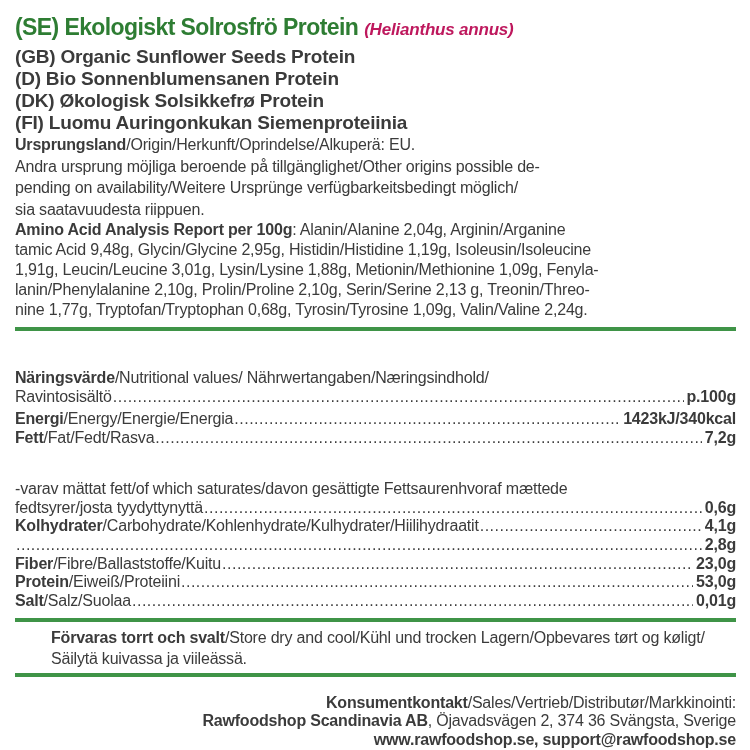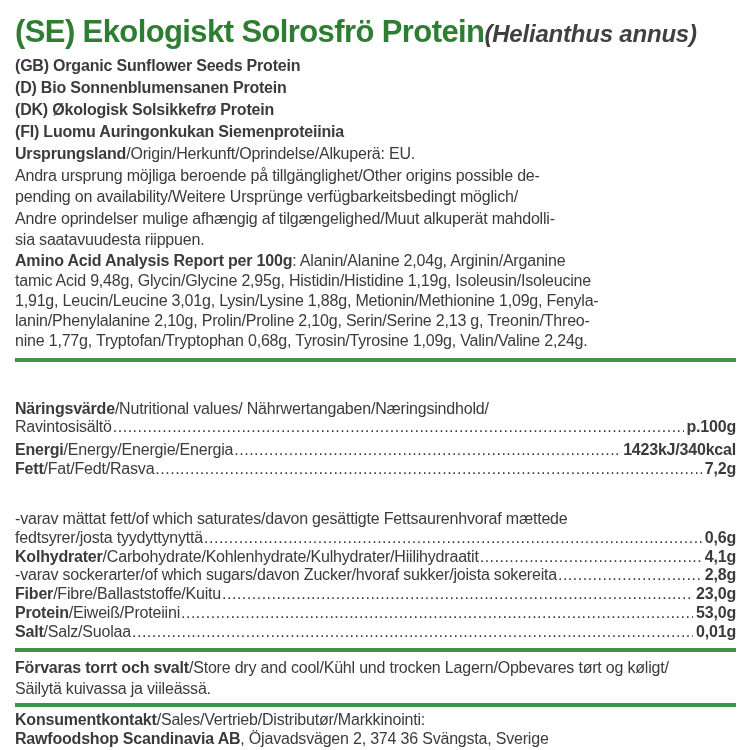--- a/index.html
+++ b/index.html
@@ -8,52 +8,52 @@
     background: #ffffff;
     color: #3b3b3b;
     font-family: "Liberation Sans", sans-serif;
     overflow: hidden;
   }
   .page { padding: 6px 14px 0 15px; }
   .bold { font-weight: bold; }
 
   .title-line { margin: 8px 0 5px 0; white-space: nowrap; overflow: hidden; }
   .title {
-    font-size: 31px; font-weight: bold;
+    font-size: 23px; font-weight: bold;
     color: var(--green, #2e7d33);
     letter-spacing: -0.6px;
   }
   .latin {
-    font-size: 24px; font-weight: bold; font-style: italic;
-    letter-spacing: -0.2px; color: #404040;
+    font-size: 17px; font-weight: bold; font-style: italic;
+    margin-left: 6px; letter-spacing: -0.2px; color: #be185d;
   }
 
-  .subtitle { font-size: 16px; font-weight: bold; line-height: 22px;
+  .subtitle { font-size: 19px; font-weight: bold; line-height: 22px;
               letter-spacing: -0.2px; white-space: nowrap; overflow: hidden; }
 
   .para { font-size: 16px; line-height: 21.5px; letter-spacing: -0.2px; }
   .para .line { white-space: nowrap; overflow: hidden; }
   .para.amino { line-height: 20px; }
 
   .rule { height: 4px; background: var(--rule, #3f9447); margin-top: 7px; }
   .rule.m4 { margin-top: 4px; }
   .rule.m2 { margin-top: 2px; }
 
   .nutri { padding-top: 6px; font-size: 16px; line-height: 18.7px; letter-spacing: -0.2px; }
   .nutri .line { white-space: nowrap; overflow: hidden; margin-top: 32px; }
   .nutri .header-row { margin-bottom: 4px; }
   .row { display: flex; align-items: baseline; }
   .row .label { white-space: nowrap; }
   .leader { flex: 1 1 auto; overflow: hidden; white-space: nowrap;
             letter-spacing: 0.5px; margin: 0 3px 0 1px; min-width: 8px; }
   .value { font-weight: bold; white-space: nowrap; }
 
-  .storage { margin-top: 5px; line-height: 21px; }
-  .contact { text-align: left; font-size: 16px; line-height: 18.5px;
-             letter-spacing: -0.2px; padding-top: 4px; }
+  .storage { margin-top: 5px; line-height: 21px; margin-left: 36px; }
+  .contact { text-align: right; font-size: 16px; line-height: 18.5px;
+             letter-spacing: -0.2px; padding-top: 17px; }
   .contact .cline { white-space: nowrap; overflow: hidden; }
 </style>
 </head>
 <body style="color: rgb(59, 59, 59);">
 
 <div class="page">
 
   <div class="title-line">
     <span class="title">(SE) Ekologiskt Solrosfrö Protein</span><span class="latin">(Helianthus annus)</span>
   </div>
@@ -62,21 +62,20 @@
     <div class="subtitle">(GB) Organic Sunflower Seeds Protein</div>
     <div class="subtitle">(D) Bio Sonnenblumensanen Protein</div>
     <div class="subtitle">(DK) Økologisk Solsikkefrø Protein</div>
     <div class="subtitle">(FI) Luomu Auringonkukan Siemenproteiinia</div>
   </div>
 
   <div class="para">
     <div class="line"><span class="bold">Ursprungsland</span><span>/Origin/Herkunft/Oprindelse/Alkuperä: EU.</span></div>
     <div class="line">Andra ursprung möjliga beroende på tillgänglighet/Other origins possible de-</div>
     <div class="line">pending on availability/Weitere Ursprünge verfügbarkeitsbedingt möglich/</div>
-    <div class="line">Andre oprindelser mulige afhængig af tilgængelighed/Muut alkuperät mahdolli-</div>
     <div class="line">sia saatavuudesta riippuen.</div>
   </div>
 
   <div class="para amino">
     <div class="line"><span class="bold">Amino Acid Analysis Report per 100g</span><span>: Alanin/Alanine 2,04g, Arginin/Arganine</span></div>
     <div class="line">tamic Acid 9,48g, Glycin/Glycine 2,95g, Histidin/Histidine 1,19g, Isoleusin/Isoleucine</div>
     <div class="line">1,91g, Leucin/Leucine 3,01g, Lysin/Lysine 1,88g, Metionin/Methionine 1,09g, Fenyla-</div>
     <div class="line">lanin/Phenylalanine 2,10g, Prolin/Proline 2,10g, Serin/Serine 2,13 g, Treonin/Threo-</div>
     <div class="line">nine 1,77g, Tryptofan/Tryptophan 0,68g, Tyrosin/Tyrosine 1,09g, Valin/Valine 2,24g.</div>
   </div>
@@ -114,21 +113,20 @@
         </div>
     </div>
 
     <div class="row">
         <span class="label"><span class="bold">Kolhydrater</span><span>/Carbohydrate/Kohlenhydrate/Kulhydrater/Hiilihydraatit</span></span>
         <span class="leader">....................................................................................................................................................................................................................................................................</span>
         <span class="value">4,1g</span>
       </div>
 
     <div class="row">
-        <span class="label">-varav sockerarter/of which sugars/davon Zucker/hvoraf sukker/joista sokereita</span>
         <span class="leader">....................................................................................................................................................................................................................................................................</span>
         <span class="value">2,8g</span>
       </div>
 
     <div class="row">
         <span class="label"><span class="bold">Fiber</span><span>/Fibre/Ballaststoffe/Kuitu</span></span>
         <span class="leader">....................................................................................................................................................................................................................................................................</span>
         <span class="value">23,0g</span>
       </div>
 

